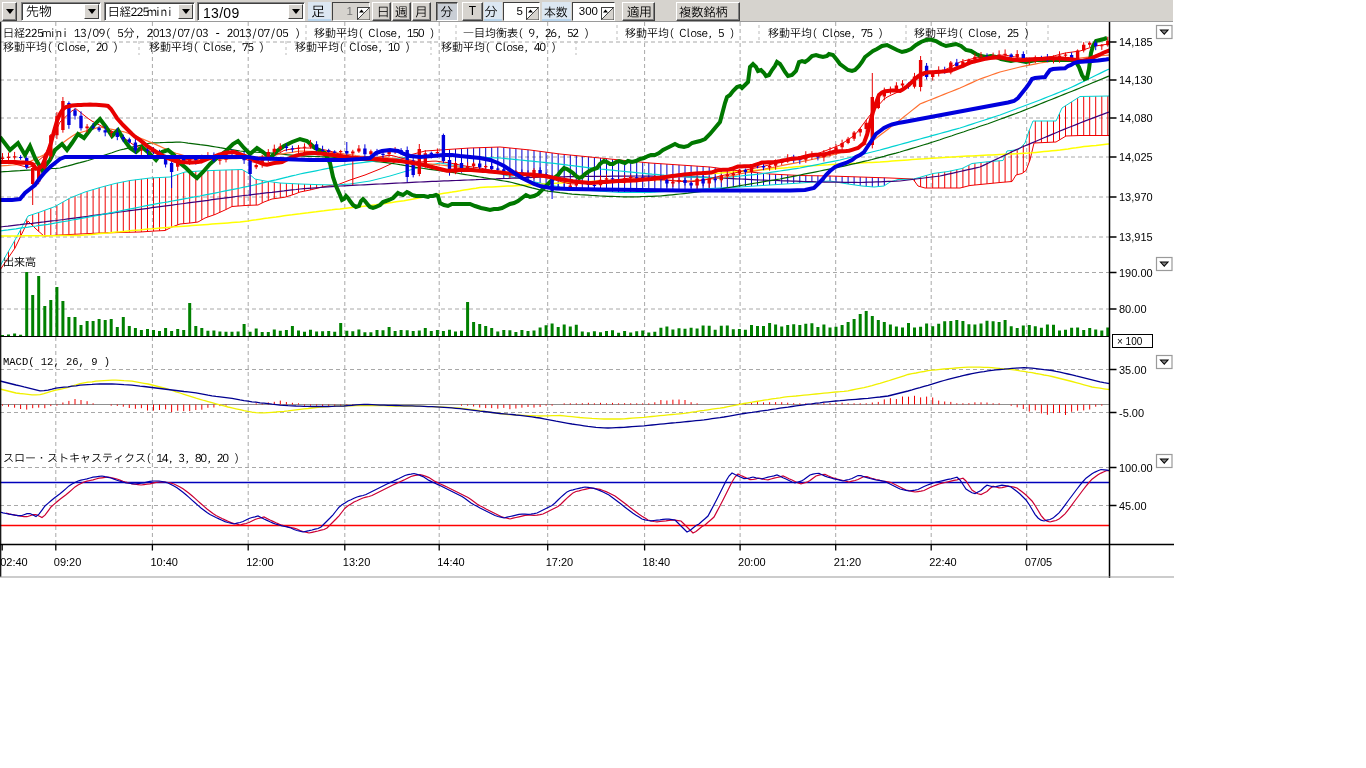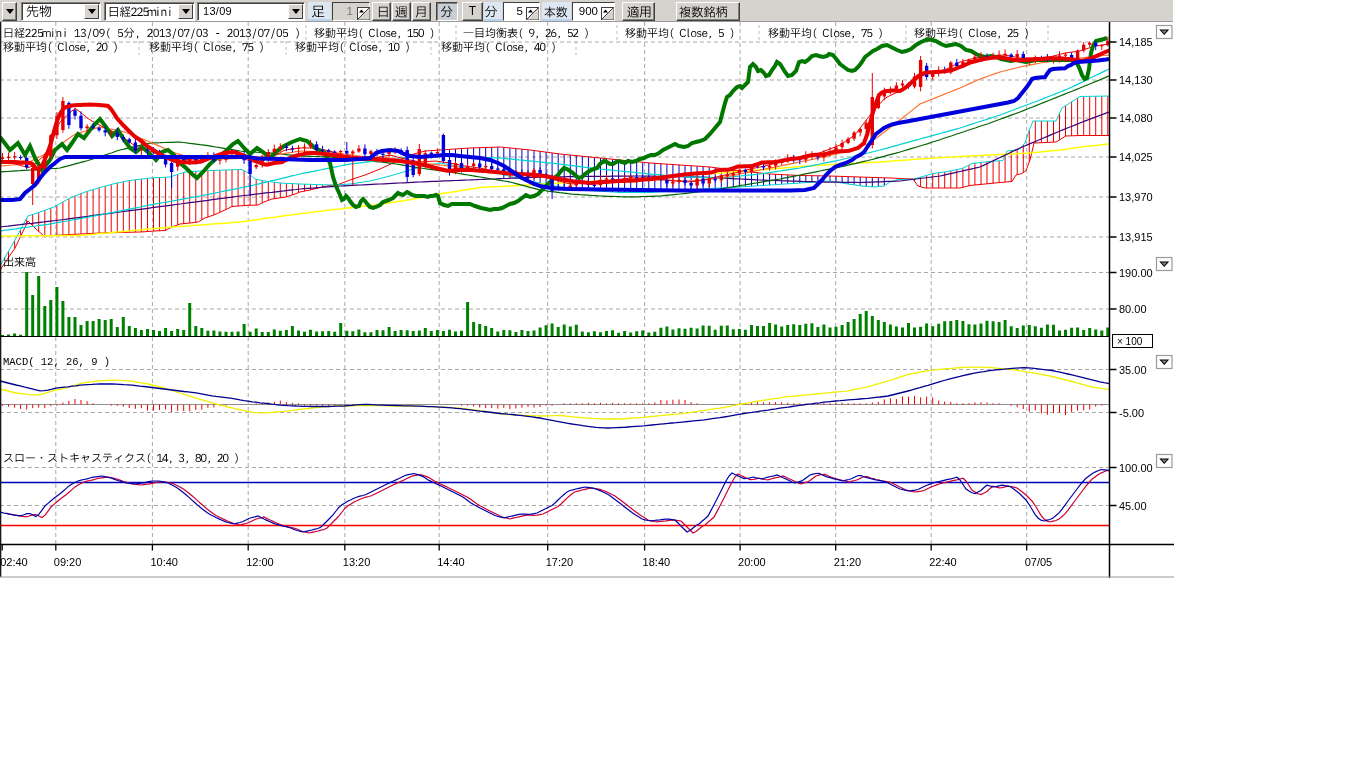--- a/index.html
+++ b/index.html
@@ -1,20 +1,20 @@
 <!DOCTYPE html>
 <html><head><meta charset="utf-8"><style>
 * {margin:0;padding:0;box-sizing:border-box}
 html,body {width:1366px;height:768px;background:#fff;font-family:"Liberation Sans",sans-serif;position:relative;overflow:hidden}
 #toolbar {position:absolute;left:0;top:0;width:1173px;height:22px;background:#d6d3ce;border-bottom:1px solid #9a9a9a}
 #toolbar>div {position:absolute;top:1.5px;height:19px}
 .ddbtn {background:#d6d3ce;border:1px solid #404040;border-top-color:#fff;border-left-color:#fff;box-shadow:inset -1px -1px 0 #808080;display:flex;align-items:center;justify-content:center}
 .tri {width:0;height:0;border-left:4.5px solid transparent;border-right:4.5px solid transparent;border-top:5.5px solid #000;display:inline-block}
 .combo {background:#fff;border:1px solid #808080;border-bottom-color:#fff;border-right-color:#fff;box-shadow:inset 1px 1px 0 #404040}
-.combo .txt {position:absolute;left:5px;top:2.5px;font-size:11px;color:#000;letter-spacing:0.3px}
+.combo .txt {position:absolute;left:5px;top:2.5px;font-size:14px;color:#000;letter-spacing:0.3px}
 .cbtn {position:absolute;right:1px;top:1px;bottom:1px;width:15px;background:#d6d3ce;border:1px solid #fff;border-right-color:#404040;border-bottom-color:#404040;display:flex;align-items:center;justify-content:center}
 .cbtn .tri {border-left-width:4px;border-right-width:4px;border-top-width:5px}
 .bluep {background:#dce7f2;border-bottom:2px solid #b8d4ec}
 .btn {background:#d6d3ce;border:1px solid #404040;border-top:1px solid #fff;border-left:1px solid #fff;box-shadow:inset -1px -1px 0 #808080;display:flex;align-items:center}
 .btn.pressed {background:#c9ced5;border:1px solid #fff;border-top:1px solid #404040;border-left:1px solid #404040;box-shadow:inset 1px 1px 0 #808080}
 .edit {background:#fff;border:1px solid #404040;border-bottom-color:#fff;border-right-color:#fff}
 .edit.gray {background:#d6d3ce}
 .edit .num {position:absolute;right:16px;top:2.5px;font-size:11.5px;font-family:"Liberation Sans",sans-serif}
 text {white-space:pre}
 </style></head>
@@ -160,21 +160,21 @@
       <span class="num">5</span>
       <svg style="position:absolute;left:22px;top:4.5px" width="13" height="13">
         <rect x="0.5" y="0.5" width="12" height="12" fill="#fff" stroke="#404040"></rect>
         <polygon points="0.5,12.5 12.5,0.5 12.5,12.5" fill="#d6d3ce"></polygon>
         <line x1="0.5" y1="12.5" x2="12.5" y2="0.5" stroke="#404040"></line>
         <polygon points="2,5.5 7,5.5 4.5,2.5" fill="#000"></polygon>
       </svg>
     </div>
  <div class="bluep" style="left:542px;width:29px"></div>
  <div class="edit" style="left:572px;width:43px">
-      <span class="num">900</span>
+      <span class="num">300</span>
       <svg style="position:absolute;left:28px;top:4.5px" width="13" height="13">
         <rect x="0.5" y="0.5" width="12" height="12" fill="#fff" stroke="#404040"></rect>
         <polygon points="0.5,12.5 12.5,0.5 12.5,12.5" fill="#d6d3ce"></polygon>
         <line x1="0.5" y1="12.5" x2="12.5" y2="0.5" stroke="#404040"></line>
         <polygon points="2,5.5 7,5.5 4.5,2.5" fill="#000"></polygon>
       </svg>
     </div>
  <div class="btn" style="left:622px;width:33px"></div>
  <div class="btn" style="left:676px;width:64px"></div>
 </div>

